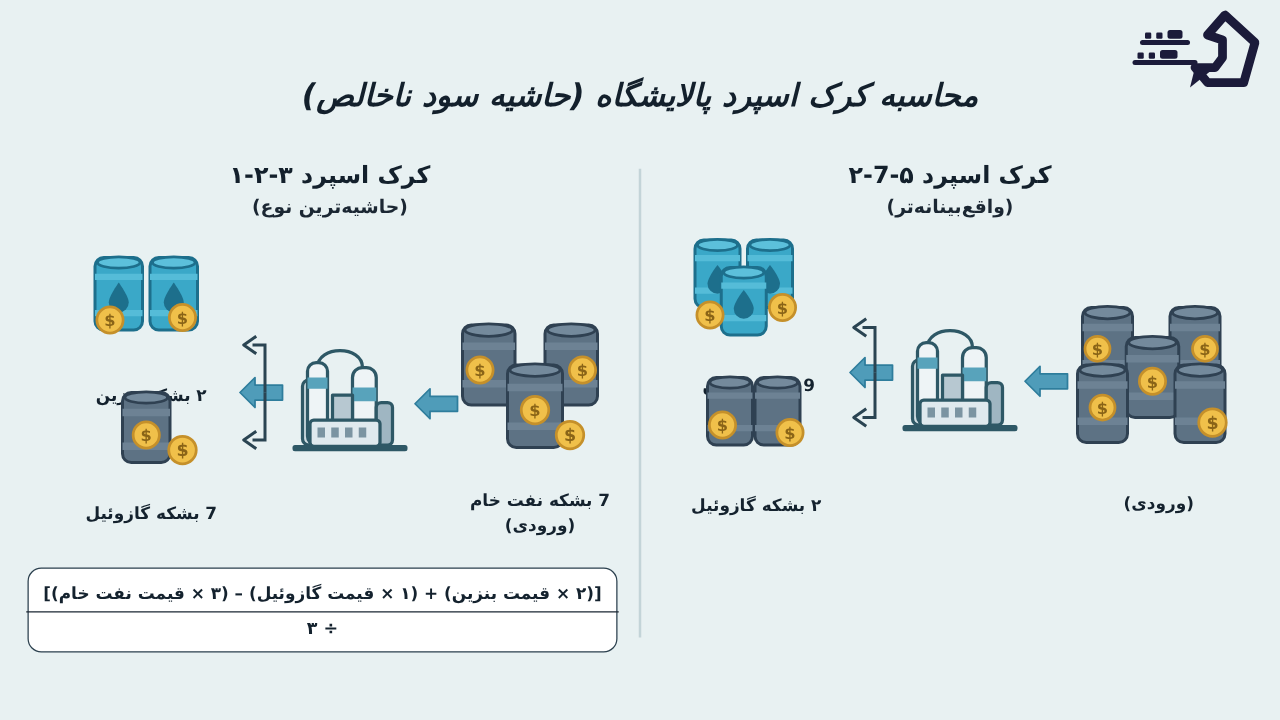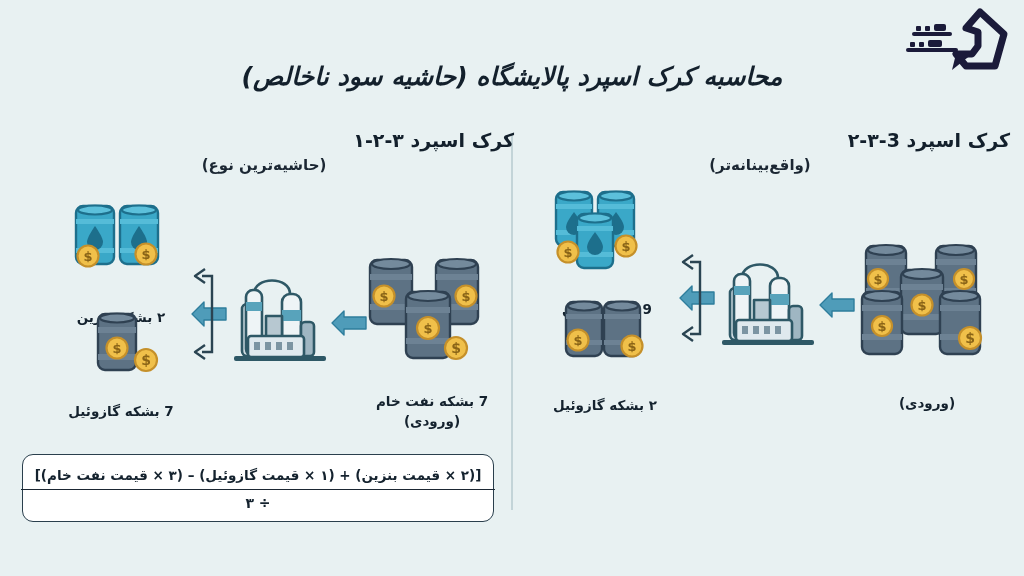--- a/index.html
+++ b/index.html
@@ -30,21 +30,21 @@
     position:absolute;left:511px;top:135px;width:2px;height:375px;
     background:#c3d4d8;
   }
 
   
   .panel{position:absolute;top:128px;width:500px;height:400px;}
   .panel.right{right:14px;}
   .panel.left{left:14px;}
 
   .panel-head{text-align:center;}
-  .panel-title{font-size:19px;font-weight:bold;color:#13202c;line-height:1.35;text-align:right;}
+  .panel-title{font-size:19px;font-weight:bold;color:#13202c;line-height:1.35;}
   .panel-sub{font-size:15px;font-weight:bold;color:#1b2733;line-height:1.5;}
 
   
   .diagram{position:relative;width:500px;height:250px;margin-top:6px;}
 
   .cell{position:absolute;}
   .cap{
     text-align:center;font-size:13.5px;font-weight:bold;color:#14222e;
     line-height:1.45;margin-top:20px;white-space:nowrap;
   }
@@ -95,21 +95,21 @@
       <text x="43" y="46" font-size="0">سرمایه</text>
     </svg>
   </div>
 
   <div class="title">محاسبه کرک اسپرد پالایشگاه (حاشیه سود ناخالص)</div>
 
   <div class="divider"></div>
 
   <div class="panel right">
     <div class="panel-head">
-      <div class="panel-title">کرک اسپرد 3-۳-۲</div>
+      <div class="panel-title">کرک اسپرد ۵-7-۲</div>
       <div class="panel-sub">(واقع‌بینانه‌تر)</div>
     </div>
 
     <div class="diagram">
 
       <div class="cell" style="right:8px;top:58px;width:150px;">
         <svg width="150" height="130" viewBox="0 0 150 130">
           <g>
 
             <g transform="translate(14,6)">

